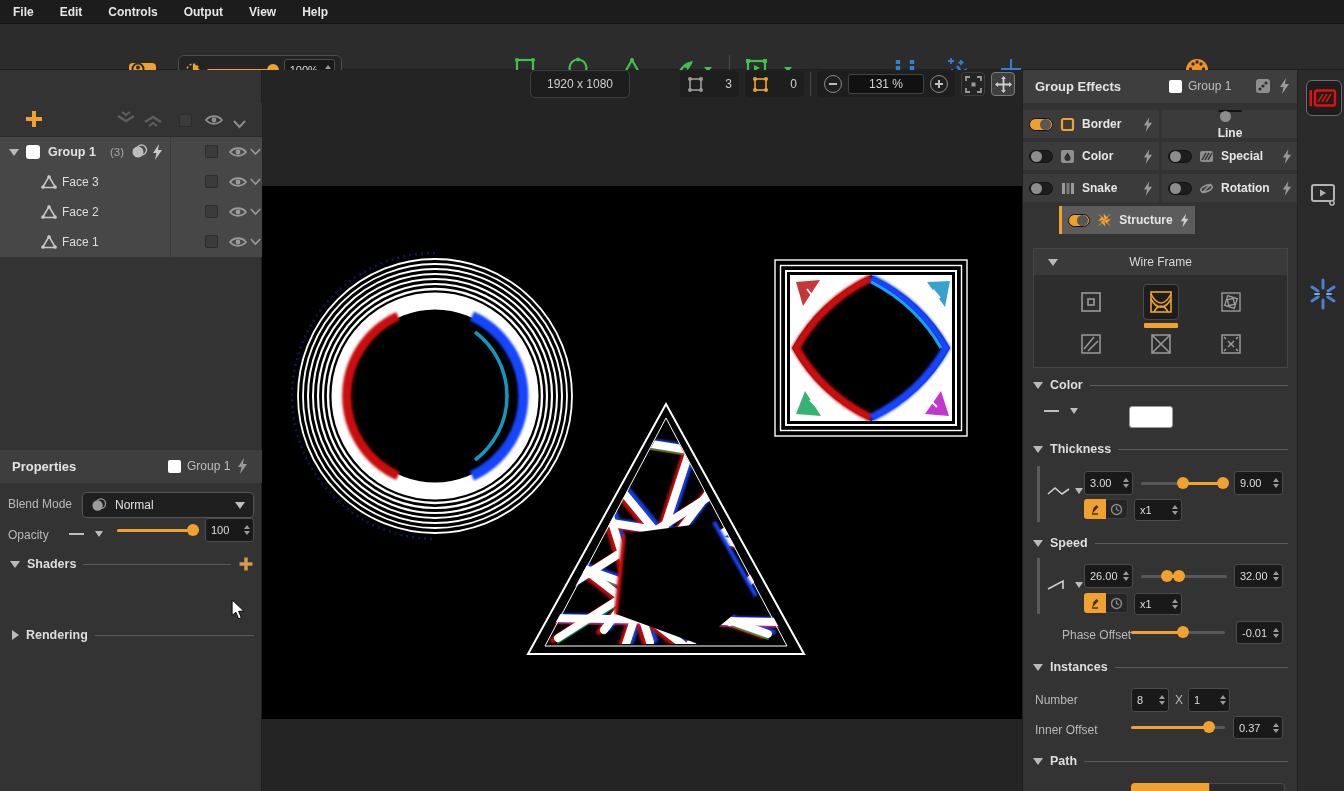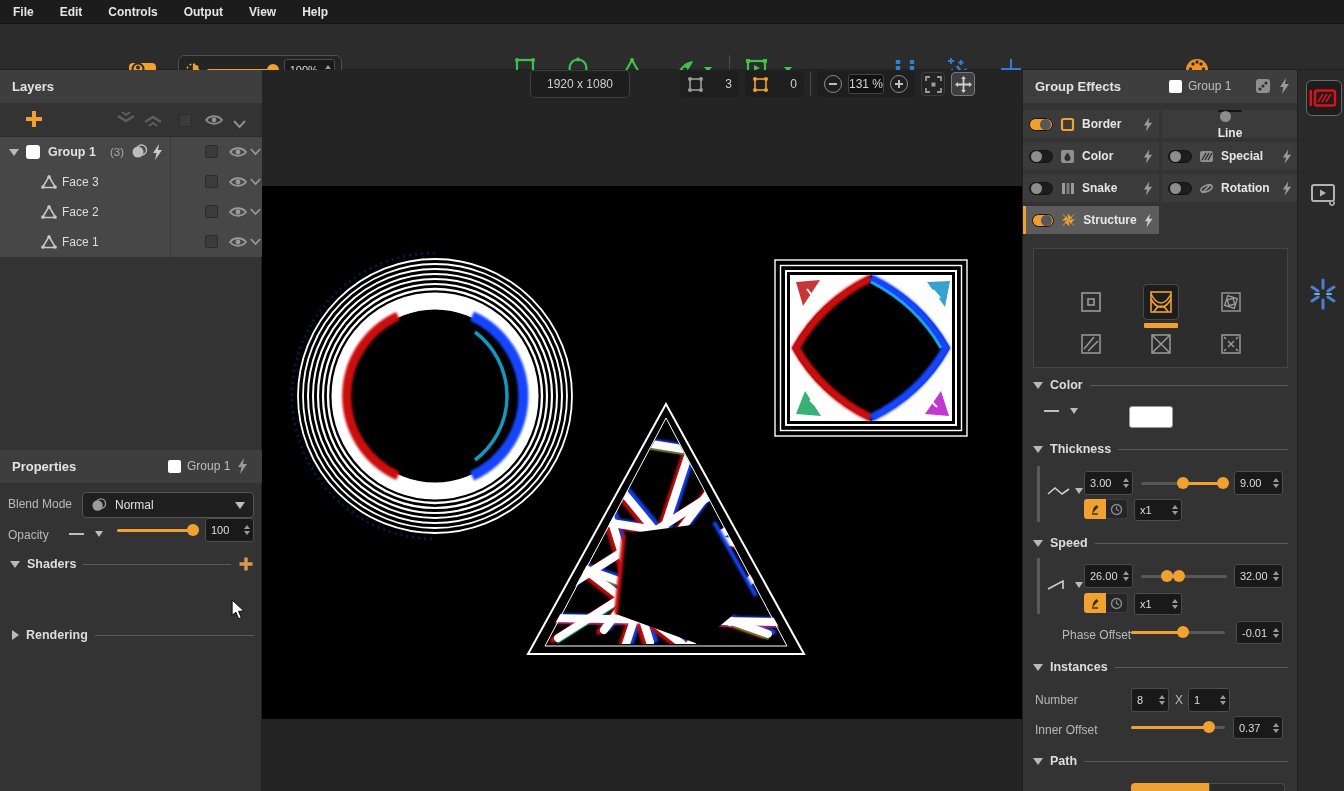--- a/index.html
+++ b/index.html
@@ -72,21 +72,21 @@
              font-size:12px; color:#cfcfcf; }
   #zoombar { position:absolute; left:418px; top:0px; height:28px; display:flex; align-items:center; gap:6px; }
   .zb-group { display:flex; align-items:center; gap:6px; background:#1e1e1e; border-radius:4px; height:26px; padding:0 7px; }
   .circle-btn { width:18px; height:18px; border-radius:50%; border:1.5px solid #8a8a8a; display:flex; align-items:center; justify-content:center; }
   .sqbtn { width:24px; height:24px; border-radius:4px; display:flex; align-items:center; justify-content:center; }
 
   
   #right-panel { position:absolute; left:1022px; top:70px; width:275px; height:721px; background:#333; border-left:1px solid #1e1e1e; }
   .fx-cell { position:absolute; height:28px; background:#3b3b3b; display:flex; align-items:center; gap:7px; padding:0 6px; }
   .fx-cell .name { font-size:12px; font-weight:700; color:#e6e6e6; flex:1; }
-  .fx-cell.sel { background:#5c5c5c; border-left:3px solid #f0a12f; }
+  .fx-cell.sel { background:#5c5c5c; border-left:3px solid #f0a12f;margin-left:36px; }
 
   #wireframe-box { position:absolute; left:10px; top:178px; width:255px; height:120px; background:#2d2d2d; border:1px solid #454545; }
   #wireframe-head { height:26px; background:#3a3a3a; display:flex; align-items:center; position:relative; }
   #wireframe-head .t { width:100%; text-align:center; font-size:12px; color:#d9d9d9; }
   .wf-btn { position:absolute; width:34px; height:34px; display:flex; align-items:center; justify-content:center; border-radius:3px; }
   .wf-btn.sel { background:#1d1d1d; outline:1px solid #4a4a4a; }
   .wf-under { position:absolute; width:34px; height:5px; background:#f0a12f; border-radius:1px; }
 
   .mini-btn { width:22px; height:20px; display:flex; align-items:center; justify-content:center; border-radius:3px 0 0 3px; }
   .mini-btn.on { background:#f0a12f; }
@@ -225,23 +225,20 @@
           <circle cx="19.5" cy="12" r="1.7" fill="#2c2c2c"></circle>
         <circle cx="9" cy="7" r="1.7" fill="#2c2c2c"></circle>
           <circle cx="17" cy="7" r="1.7" fill="#2c2c2c"></circle>
         <circle cx="13" cy="5" r="1.7" fill="#2c2c2c"></circle>
       </svg>
     </div>
   </div>
 
   <div id="left-panel">
 
-    <div class="phead" style="top:0;">
-      <span class="t">Layers</span>
-    </div>
 
     <div class="abs" style="left:0;top:33px;width:262px;height:34px;background:#333;border-bottom:1px solid #2a2a2a;">
       <div class="abs" style="left:24px;top:6px;">
         <svg width="20" height="20" viewBox="0 0 20 20">
           <path d="M10 2 v16 M2 10 h16" stroke="#f0a12f" stroke-width="4"></path>
         </svg>
       </div>
       <div class="abs" style="left:116px;top:8px;">
         <svg width="20" height="16" viewBox="0 0 20 16">
           <path d="M2 5 L10 10 L18 5" fill="none" stroke="#5f5f5f" stroke-width="2.4"></path>
@@ -432,21 +429,21 @@
         </svg>
         <span style="font-size:12px;color:#cfcfcf;min-width:22px;text-align:right;">0</span>
       </div>
       <div style="width:1px;height:24px;background:#4a4a4a;"></div>
       <div class="zb-group">
         <div class="circle-btn">
           <svg width="10" height="10" viewBox="0 0 10 10">
               <path d="M1 5 h8" stroke="#bdbdbd" stroke-width="2"></path>
             </svg>
         </div>
-        <div style="background:#111;border:1px solid #444;border-radius:3px;padding:2px 0;font-size:12px;color:#d3d3d3;">
+        <div style="background:#111;border:1px solid #444;border-radius:3px;padding:2px 20px;font-size:12px;color:#d3d3d3;">
           <span>131 %</span>
         </div>
         <div class="circle-btn">
           <svg width="10" height="10" viewBox="0 0 10 10">
               <path d="M1 5 h8 M5 1 v8" stroke="#bdbdbd" stroke-width="2"></path>
             </svg>
         </div>
       </div>
       <div class="sqbtn" style="background:#242424;border:1px solid #3c3c3c;">
         <svg width="17" height="17" viewBox="0 0 17 17">
@@ -678,20 +675,24 @@
           <polygon points="8,8 1,9 6,4" fill="#f0a12f"></polygon>
         <path d="M2 2 L14 14 M14 2 L2 14" stroke="#f0a12f" stroke-width="1"></path>
       </svg>
       <span class="name">Structure</span>
       <svg width="10" height="15" viewBox="0 0 11 16">
           <path d="M7 0 L1 9 H4.5 L3 16 L10 6 H6 Z" fill="#cfcfcf"></path>
         </svg>
     </div>
 
     <div id="wireframe-box">
+      <div id="wireframe-head">
+        <span class="tri-d abs" style="left:14px;top:10px;"></span>
+        <span class="t">Wire Frame</span>
+      </div>
       <div class="wf-btn" style="left:40px;top:36px;">
         <svg width="22" height="22" viewBox="0 0 22 22">
             <g fill="none" stroke="#9a9a9a" stroke-width="1.6">
               <rect x="2" y="2" width="18" height="18"></rect>
               <rect x="8" y="8" width="6" height="6"></rect>
             </g>
           </svg>
       </div>
       <div class="wf-btn sel" style="left:110px;top:36px;">
         <svg width="24" height="24" viewBox="0 0 24 24">

